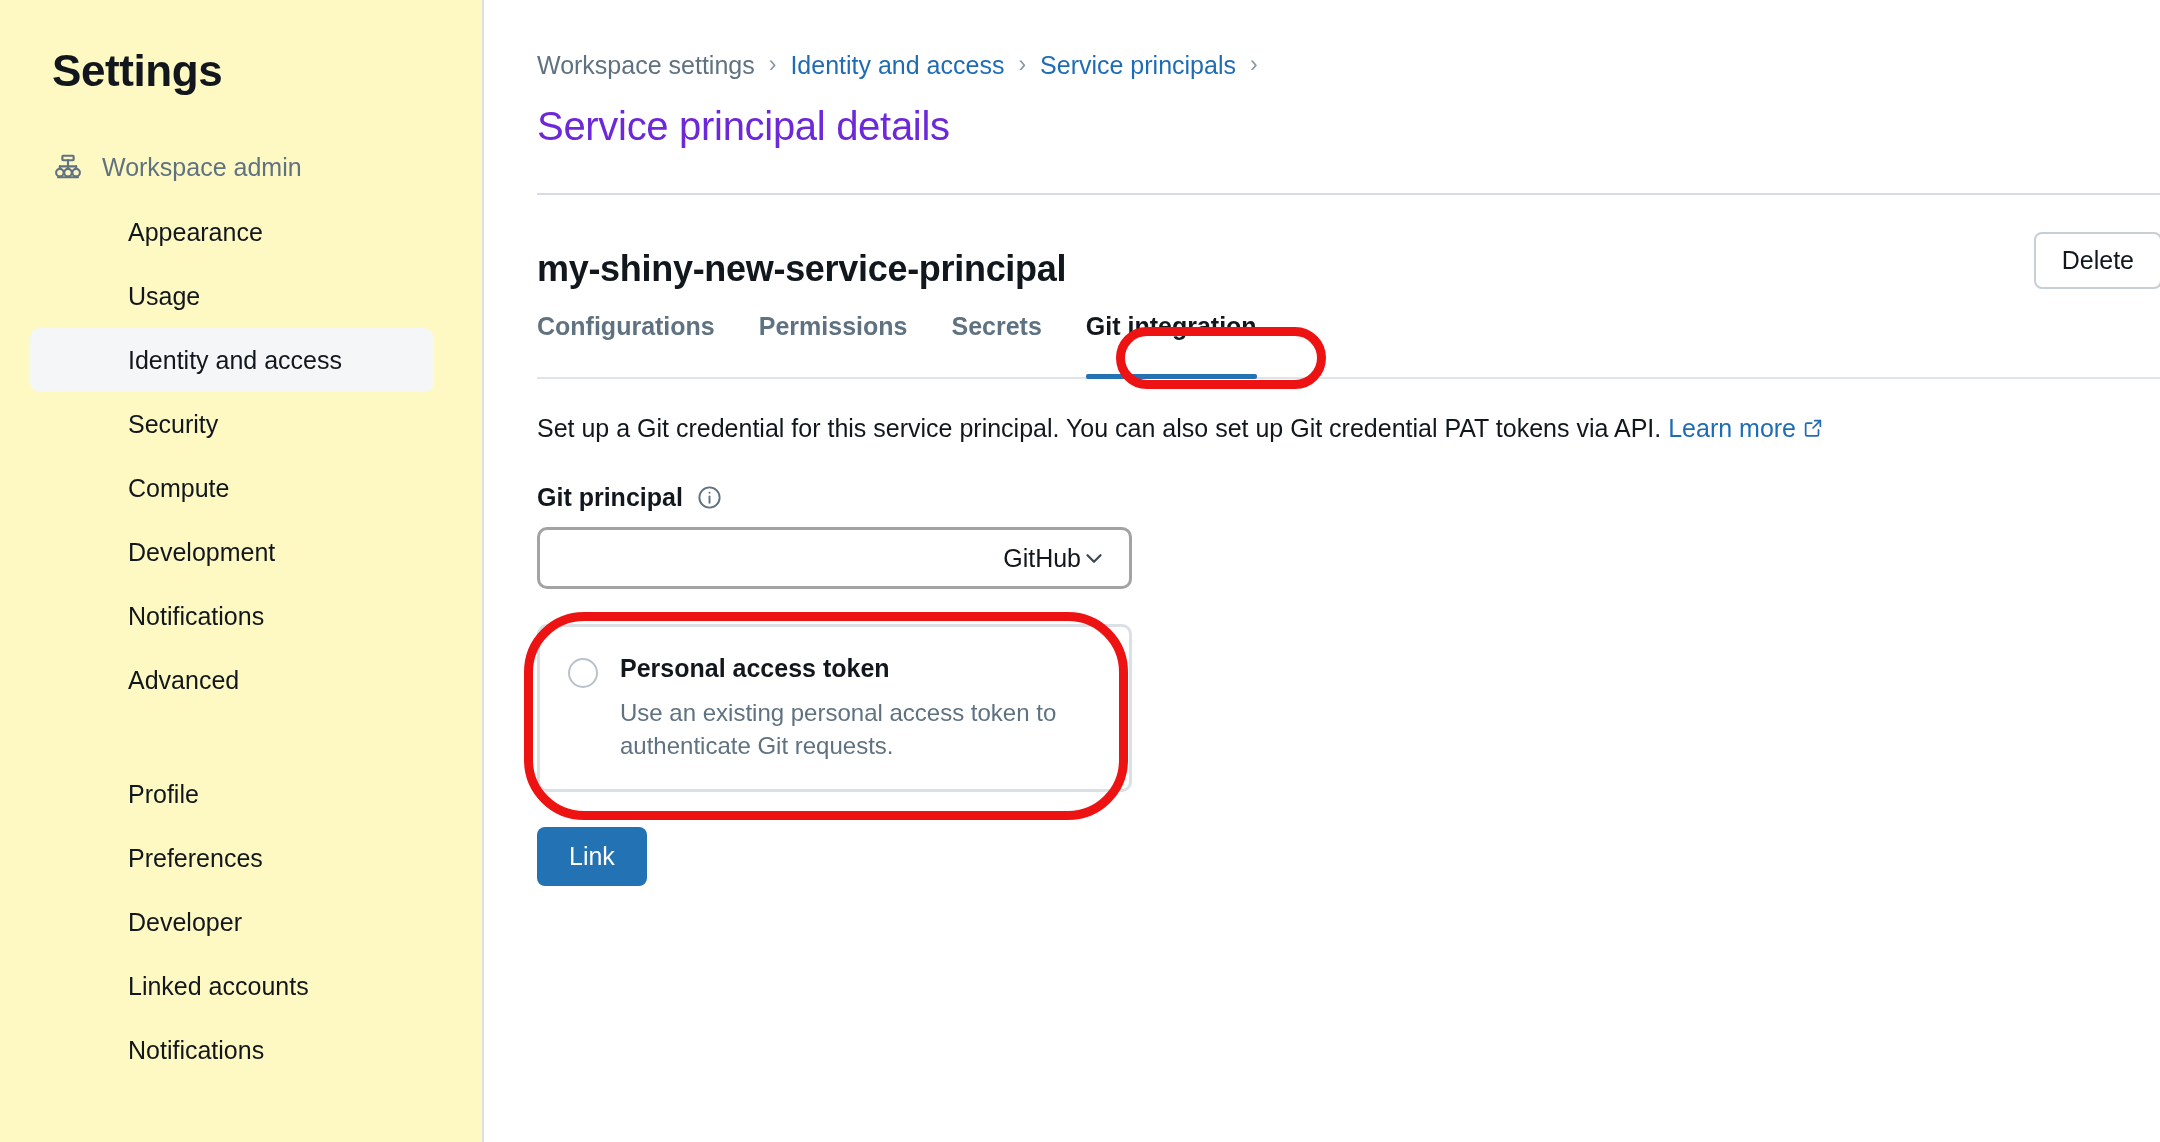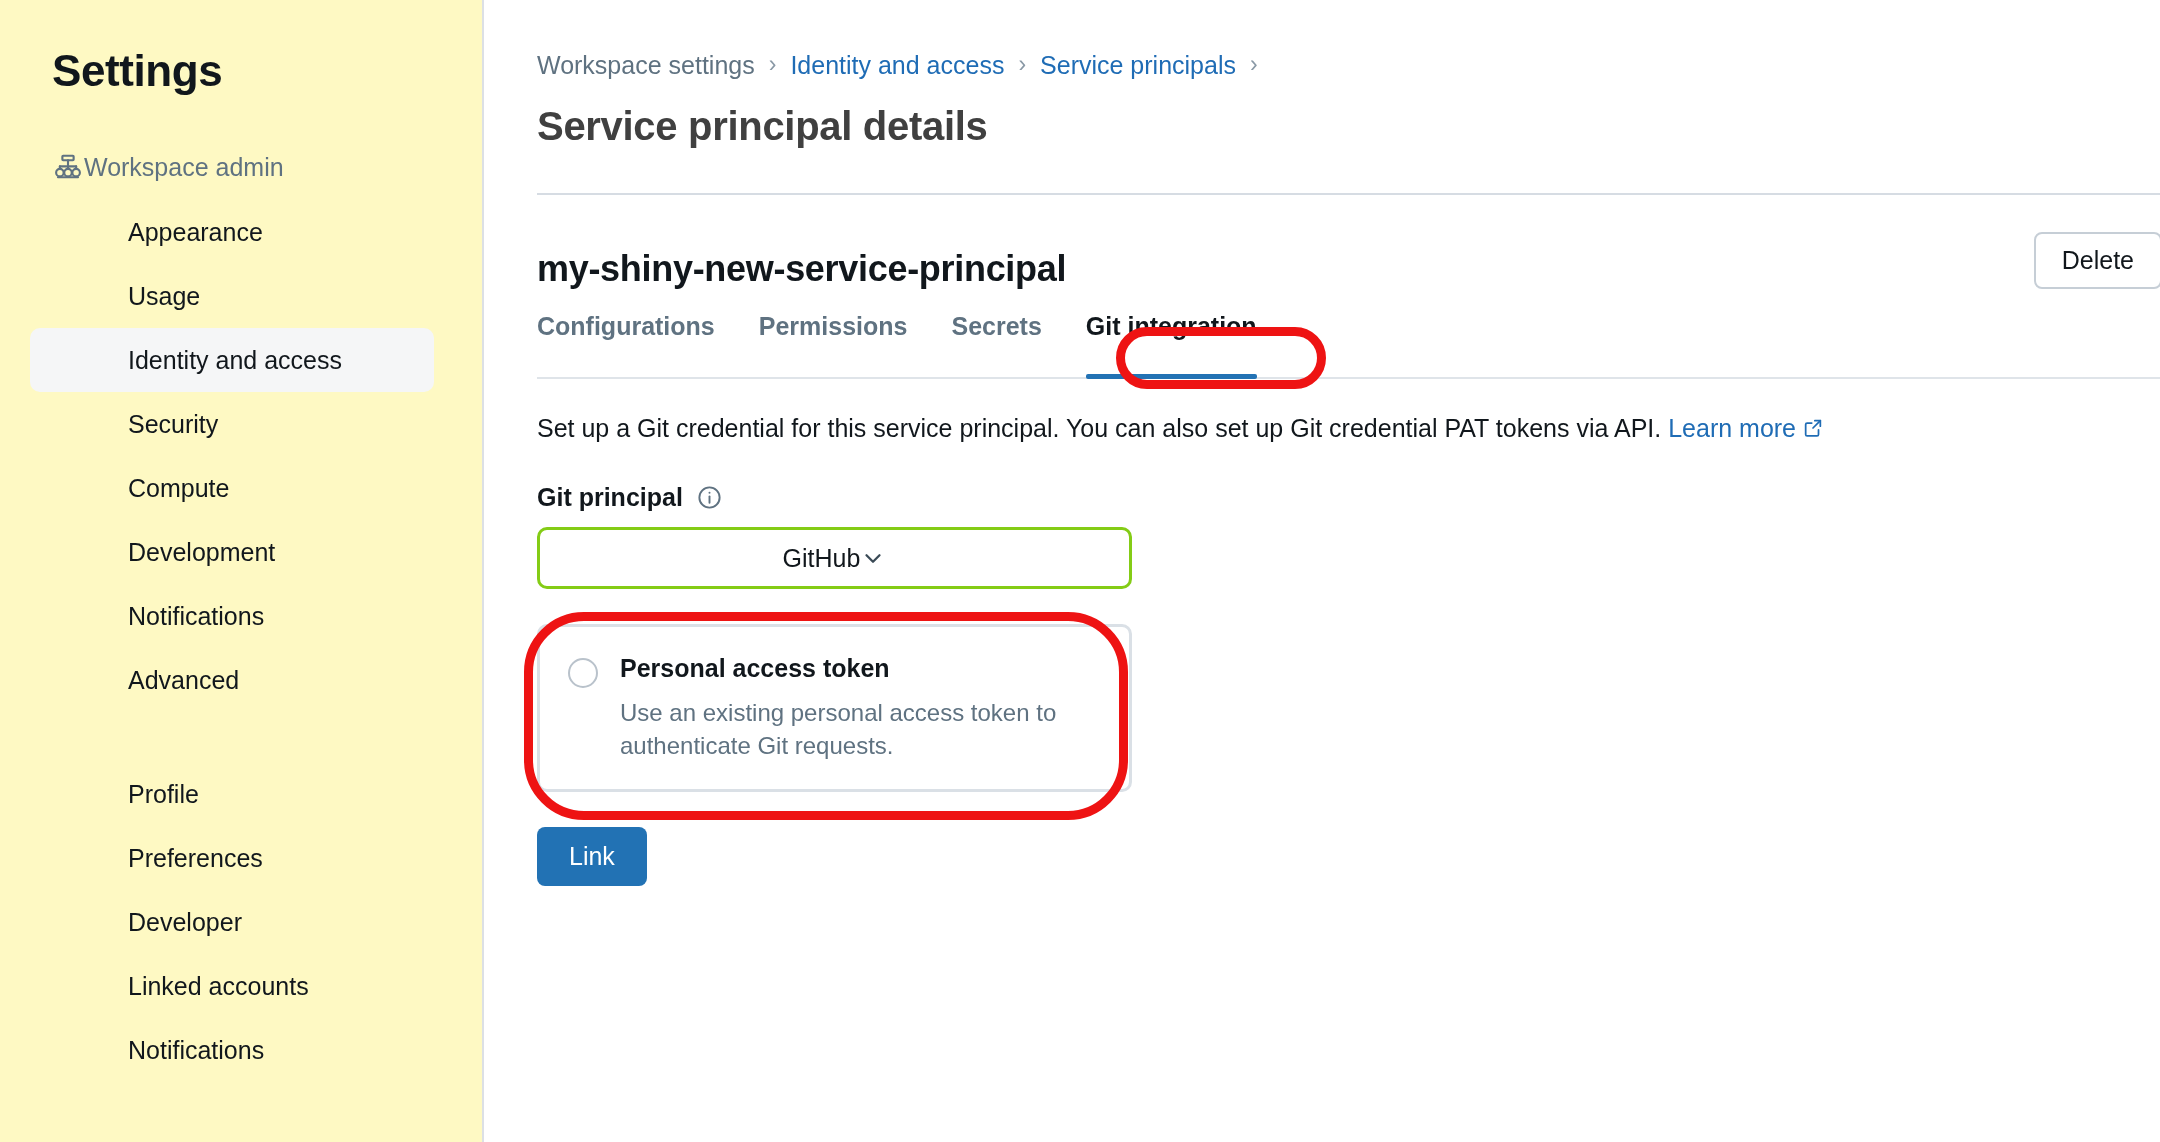--- a/index.html
+++ b/index.html
@@ -35,21 +35,21 @@
     font-weight: 700;
     color: #11171c;
     letter-spacing: -0.4px;
     padding-left: 52px;
     margin-bottom: 44px;
   }
 
   .nav-group-header {
     display: flex;
     align-items: center;
-    gap: 0;
+    gap: 18px;
     padding-left: 52px;
     height: 54px;
     margin-bottom: 6px;
   }
   .nav-group-header .label {
     font-size: 25px;
     color: #5f7281;
     font-weight: 400;
   }
   .nav-group-header .ico {
@@ -94,22 +94,22 @@
   .crumb-link { color: #1f6cb5; cursor: pointer; }
   .crumb-sep {
     color: #8a99a6;
     font-size: 23px;
     line-height: 1;
     transform: translateY(-1px);
   }
 
   .page-title {
     font-size: 40px;
-    font-weight: 700;
-    color: #404040;
+    font-weight: 400;
+    color: #6d28d9;
     letter-spacing: -0.3px;
     margin-bottom: 44px;
     margin-top: 19px;
   }
 
   .hr-top {
     height: 2px;
     background: #d6dce3;
     margin-right: 0px;
     width: 1625px;
@@ -210,26 +210,26 @@
   .field-label {
     font-size: 25px;
     font-weight: 700;
     color: #11171c;
   }
   .info-ico { color: #5f7281; display: flex; }
 
   .select-box {
     width: 595px;
     height: 62px;
-    border: 3px solid #84cc16;
+    border: 3px solid #a3a3a3;
     border-radius: 10px;
     background: #ffffff;
     display: flex;
     align-items: center;
-    justify-content: center;
+    justify-content: flex-end;
     padding: 0 22px 0 22px;
     cursor: pointer;
   }
   .select-value {
     font-size: 25px;
     color: #11171c;
   }
   .select-caret { color: #3a4a56; display: flex; }
 
   

